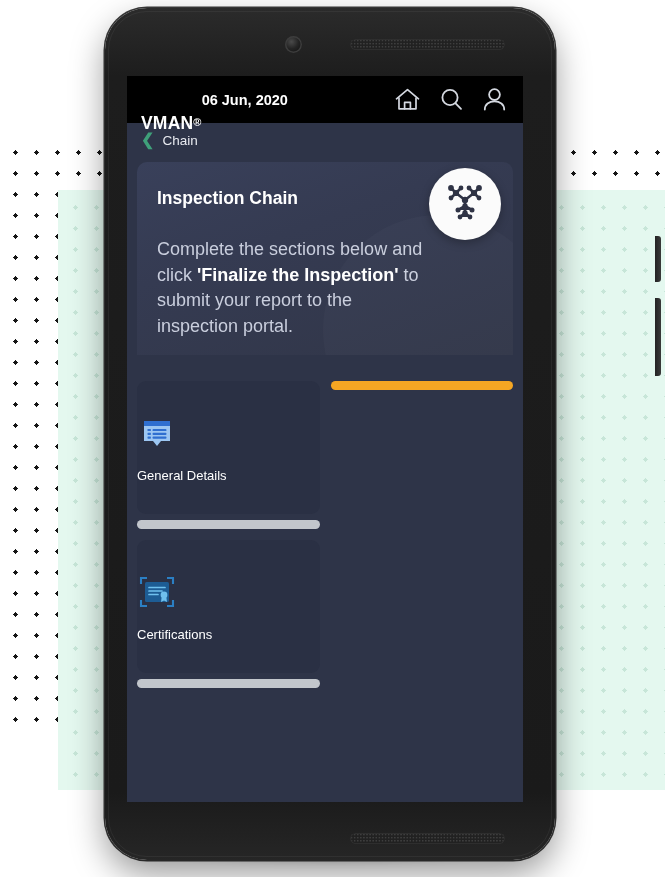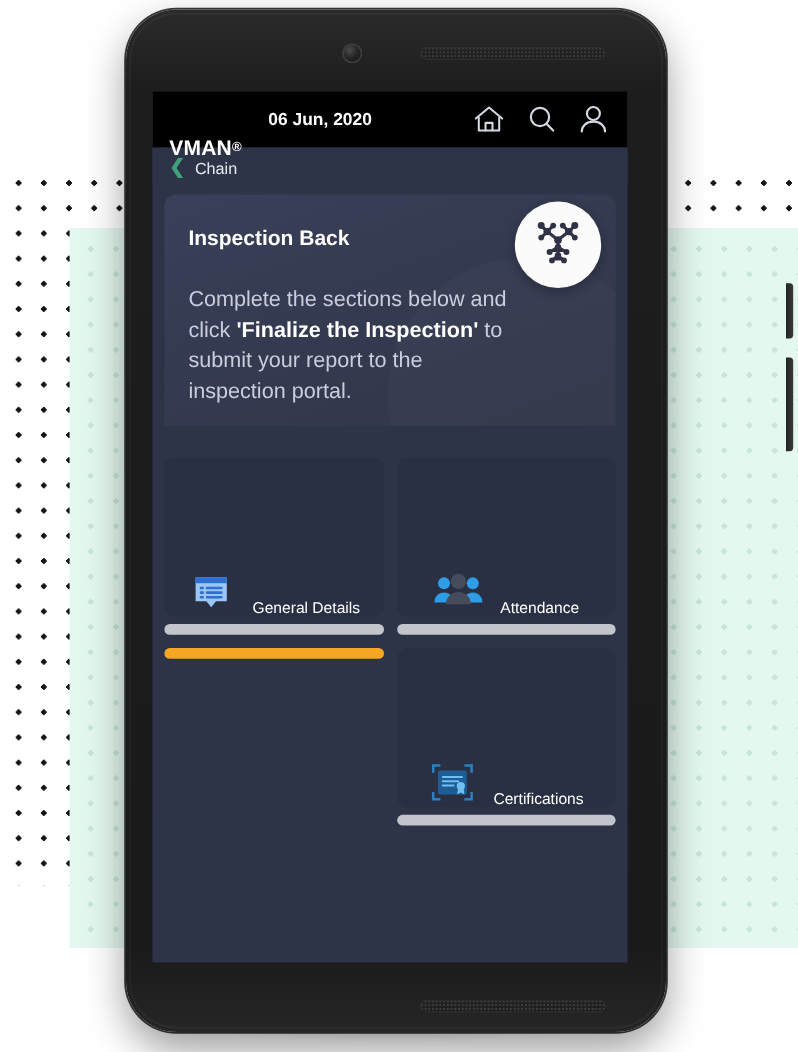--- a/index.html
+++ b/index.html
@@ -124,21 +124,20 @@
     font-size: 17.5px;
     font-weight: 700;
     letter-spacing: 0.2px;
     margin-top: 48px;
   }
   .brand .reg { font-size: 11px; vertical-align: 3px; }
   .appbar-date {
     color: #ffffff;
     font-size: 14.5px;
     font-weight: 700;
-    margin-left: 22px;
   }
   .appbar-icons {
     margin-left: auto;
     display: flex;
     align-items: center;
     gap: 18px;
   }
   .appbar-icons svg { display: block; }
 
   
@@ -208,22 +207,22 @@
     grid-template-columns: 1fr 1fr;
     column-gap: 11px;
     row-gap: 11px;
   }
   .tile-wrap { display: flex; flex-direction: column; gap: 6px; }
   .tile {
     background: #2a3044;
     border-radius: 9px;
     height: 133px;
     display: flex;
-    flex-direction: row;
-    align-items: flex-end;
+    flex-direction: column;
+    align-items: flex-start;
     justify-content: center;
     gap: 14px;
   }
   .tile-icon { height: 42px; display: flex; align-items: center; justify-content: center; }
   .tile-icon svg { display: block; }
   .tile-label {
     color: #ffffff;
     font-size: 13px;
   }
   .bar {
@@ -288,21 +287,21 @@
         </span>
       </div>
     </div>
 
     <div class="backbar">
       <span class="back-chevron">❮</span>
       <span class="back-label">Chain</span>
     </div>
 
     <div class="panel">
-      <div class="panel-title">Inspection Back</div>
+      <div class="panel-title">Inspection Chain</div>
       <div class="panel-desc"><span>Complete the sections below and click </span><b>'Finalize the Inspection'</b><span> to submit your report to the inspection portal.</span></div>
 
       <div class="badge">
         <span>
           <svg width="46" height="46" viewBox="0 0 46 46" fill="#2f3345">
             <g stroke="#2f3345" stroke-width="2.6" stroke-linecap="round">
               <path d="M9 9 L14 14 M19 9 L14 14 M9 19 L14 14"></path>
               <path d="M27 9 L32 14 M37 9 L32 14 M37 19 L32 14"></path>
               <path d="M14 14 L23 21 M32 14 L23 21"></path>
               <path d="M23 21 L23 27"></path>
@@ -346,40 +345,20 @@
                 <rect x="10.5" y="23.6" width="3.4" height="2.1" rx="0.6"></rect>
                 <rect x="15.5" y="23.6" width="14" height="2.1" rx="0.9"></rect>
               </g>
             </svg>
           </div>
           <div class="tile-label">General Details</div>
         </div>
         <div class="bar" style="background: rgb(194, 198, 204);"></div>
       </div>
 
-      <div class="tile-wrap">
-        <div class="tile">
-          <div class="tile-icon">
-            <svg width="42" height="34" viewBox="0 0 42 34">
-              <g fill="#2e9ce6">
-                <circle cx="9" cy="10" r="5"></circle>
-                <path d="M1 26c0-5 3.6-8.3 8-8.3s8 3.3 8 8.3z"></path>
-                <circle cx="33" cy="10" r="5"></circle>
-                <path d="M25 26c0-5 3.6-8.3 8-8.3s8 3.3 8 8.3z"></path>
-              </g>
-              <g fill="#474c5c">
-                <circle cx="21" cy="8.5" r="6.3"></circle>
-                <path d="M10.6 27.5c0-6 4.6-10.2 10.4-10.2s10.4 4.2 10.4 10.2z"></path>
-              </g>
-            </svg>
-          </div>
-          <div class="tile-label">Attendance</div>
-        </div>
-        <div class="bar" style="background: rgb(194, 198, 204);"></div>
-      </div>
 
       <div class="tile-wrap">
         <div class="bar accent" style="background: rgb(245, 166, 35);"></div>
       </div>
 
       <div class="tile-wrap">
         <div class="tile">
           <div class="tile-icon">
             <svg width="40" height="36" viewBox="0 0 40 36" fill="none" stroke="#2b7fc4" stroke-width="2.1">
               <path d="M4 10V4h6M30 4h6v6M36 26v6h-6M10 32H4v-6"></path>

